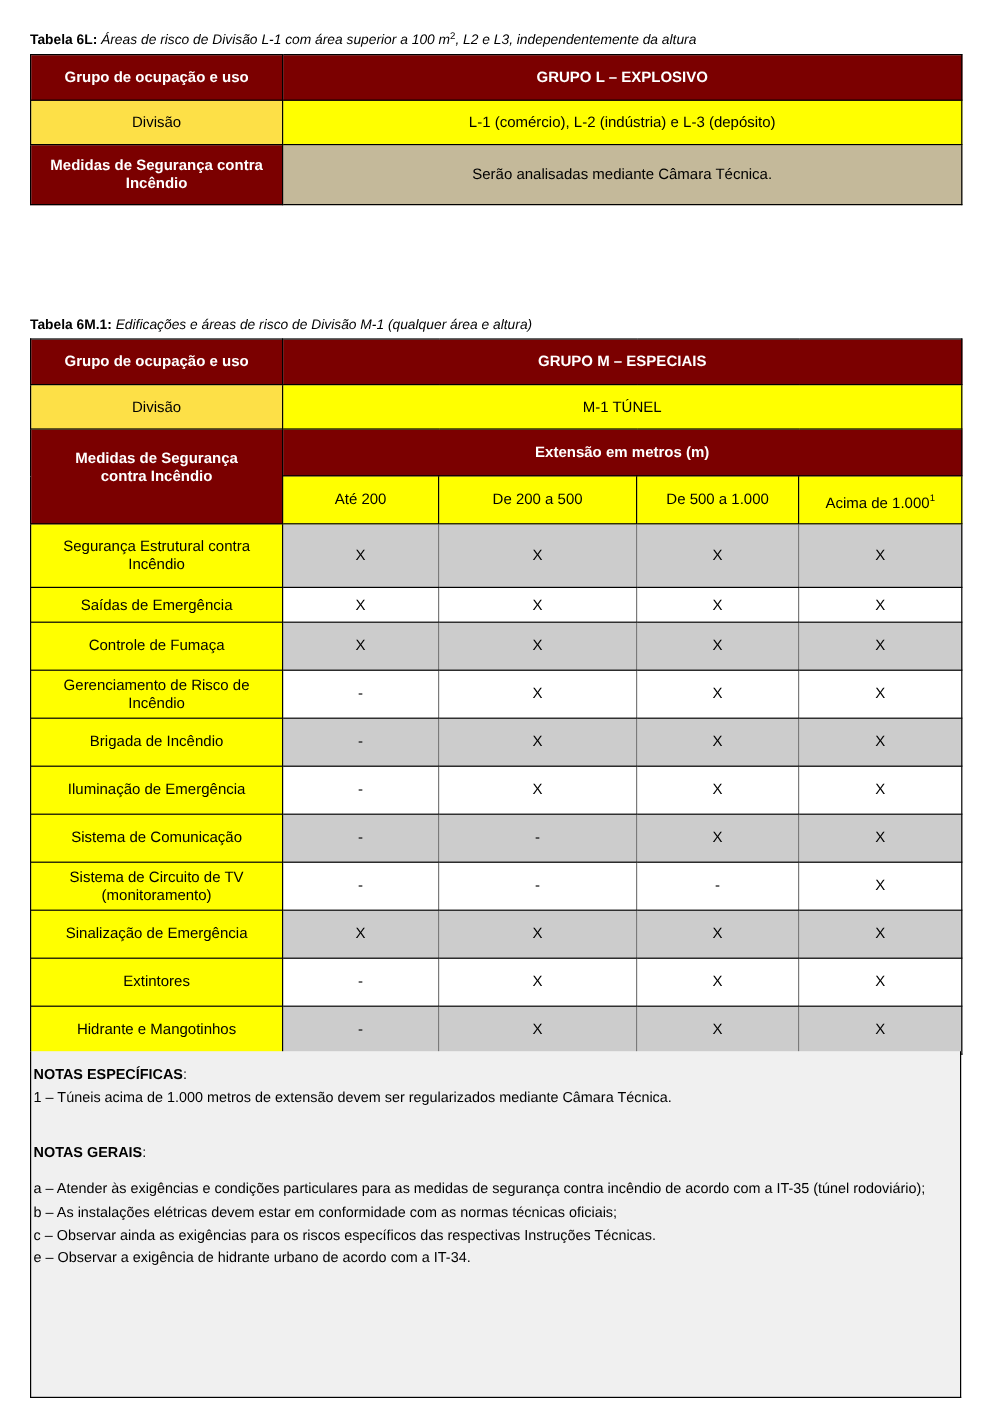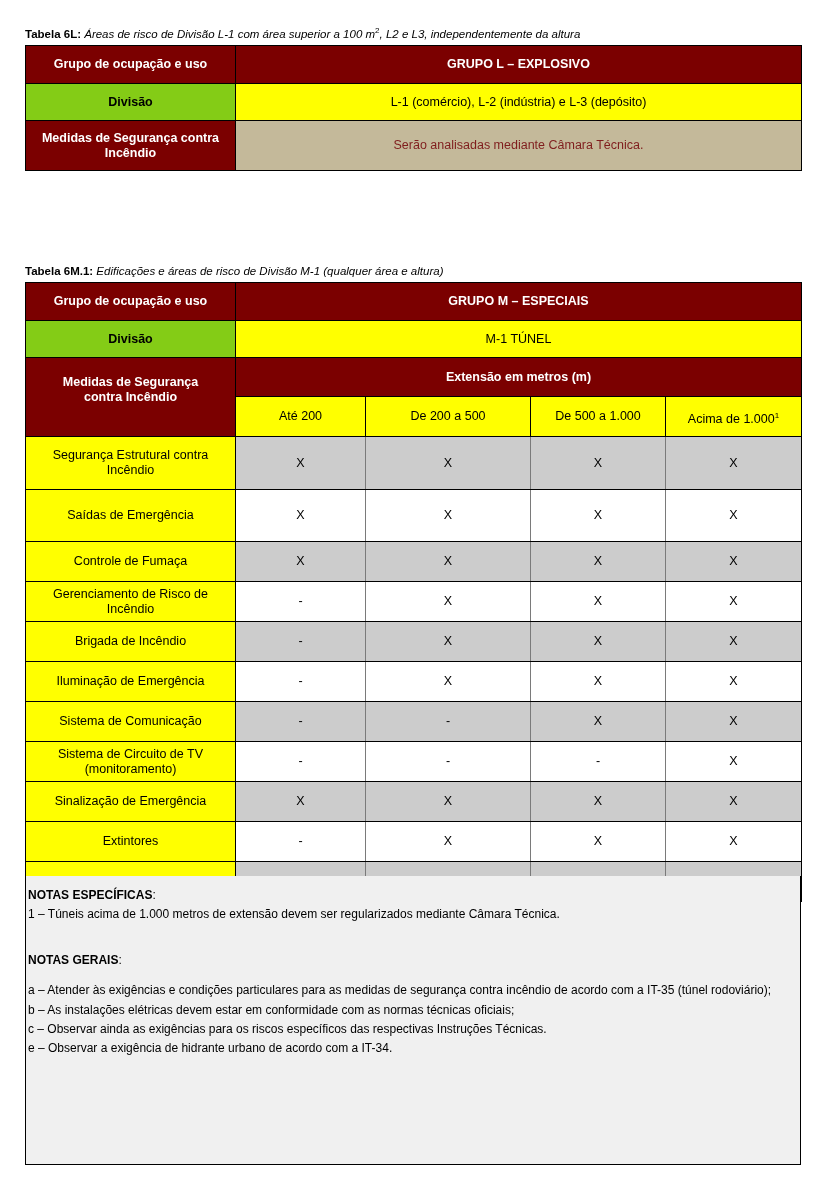--- a/index.html
+++ b/index.html
@@ -5,22 +5,22 @@
   html, body { margin: 0; padding: 0; background: #ffffff; }
   body { width: 819px; height: 1188px; position: relative; font-family: "Liberation Sans", sans-serif; color: #000; overflow: hidden; }
   .caption { position: absolute; left: 25px; font-size: 11.5px; white-space: nowrap; }
   .caption b { font-weight: bold; }
   .caption i { font-style: italic; }
   .caption sup { font-size: 8px; vertical-align: super; line-height: 0; }
   table { position: absolute; left: 25px; width: 776px; border-collapse: collapse; table-layout: fixed; }
   td { border: 1px solid #000; text-align: center; vertical-align: middle; padding: 0 4px; font-size: 12.5px; line-height: 15px; }
   .dark { background: #7b0000; color: #ffffff; font-weight: bold; }
   .yellow { background: #ffff00; color: #000; }
-  .yellow-b { background: #84cc16; color: #000; font-weight: bold; }
-  .tan { background: #c4b99a; color: #7f1d1d; }
+  .yellow-b { background: #fde047; color: #000; font-weight: normal; }
+  .tan { background: #c4b99a; color: #000000; }
   .gray { background: #cccccc; }
   .white { background: #ffffff; }
   .inner-gray { border-color: #7a7a7a; }
   .sup { font-size: 8px; vertical-align: super; line-height: 0; }
   #t1 { top: 45px; }
   #t2 { top: 282px; }
   .notes { position: absolute; left: 25px; top: 876px; width: 774px; height: 288px; background: #f0f0f0; border: 1px solid #000; border-top: none; font-size: 12px; line-height: 19px; }
   .notes .inner { padding: 10px 0 0 2px; }
   .notes .head { font-weight: bold; }
   .notes .p { margin: 0; }
@@ -87,21 +87,21 @@
 
   </tbody>
     <tbody id="rows">
       <tr style="height: 53px;">
         <td class="yellow">Segurança Estrutural contra Incêndio</td>
         <td class="gray inner-gray" style="border-top-color: rgb(0, 0, 0); border-bottom-color: rgb(0, 0, 0);">X</td>
         <td class="gray inner-gray" style="border-top-color: rgb(0, 0, 0); border-bottom-color: rgb(0, 0, 0);">X</td>
         <td class="gray inner-gray" style="border-top-color: rgb(0, 0, 0); border-bottom-color: rgb(0, 0, 0);">X</td>
         <td class="gray inner-gray" style="border-top-color: rgb(0, 0, 0); border-bottom-color: rgb(0, 0, 0); border-right-color: rgb(0, 0, 0);">X</td>
       </tr>
-      <tr style="height: 52px; margin-left: 40px;">
+      <tr style="height: 29px; margin-left: 40px;">
         <td class="yellow">Saídas de Emergência</td>
         <td class="white inner-gray" style="border-top-color: rgb(0, 0, 0); border-bottom-color: rgb(0, 0, 0);">X</td>
         <td class="white inner-gray" style="border-top-color: rgb(0, 0, 0); border-bottom-color: rgb(0, 0, 0);">X</td>
         <td class="white inner-gray" style="border-top-color: rgb(0, 0, 0); border-bottom-color: rgb(0, 0, 0);">X</td>
         <td class="white inner-gray" style="border-top-color: rgb(0, 0, 0); border-bottom-color: rgb(0, 0, 0); border-right-color: rgb(0, 0, 0);">X</td>
       </tr>
       <tr style="height: 40px;">
         <td class="yellow">Controle de Fumaça</td>
         <td class="gray inner-gray" style="border-top-color: rgb(0, 0, 0); border-bottom-color: rgb(0, 0, 0);">X</td>
         <td class="gray inner-gray" style="border-top-color: rgb(0, 0, 0); border-bottom-color: rgb(0, 0, 0);">X</td>

